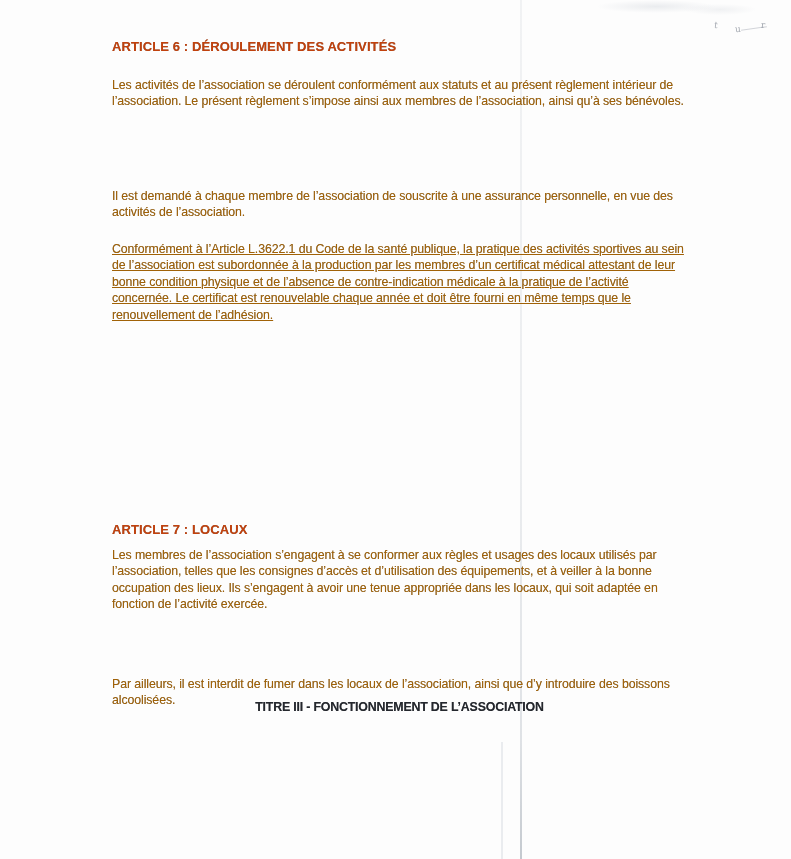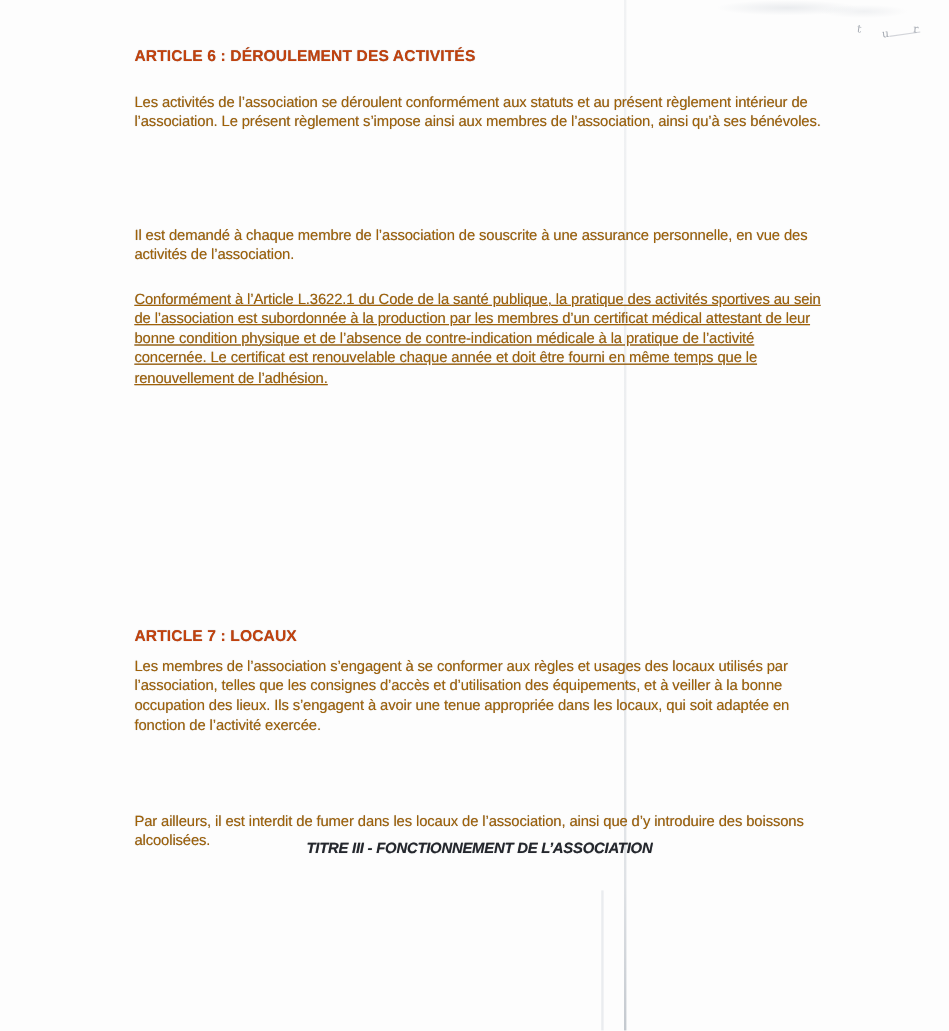--- a/index.html
+++ b/index.html
@@ -37,21 +37,20 @@
     width: 100%;
     box-sizing: border-box;
     padding-left: 8px;
     text-align: center;
     font-size: 12.4px;
     font-weight: 700;
     letter-spacing: -0.2px;
     color: #24272d;
     white-space: pre;
     text-shadow: 0 0 0.6px rgba(36,39,45,0.55);
-    font-style: italic;
   }
   
   .scan-line-main {
     position: absolute; left: 520px; top: 0; width: 2px; height: 859px;
     background: linear-gradient(to bottom,
       rgba(213,217,222,0.30) 0%,
       rgba(213,217,222,0.45) 55%,
       rgba(203,208,214,0.60) 86%,
       rgba(186,192,199,0.85) 100%);
   }

